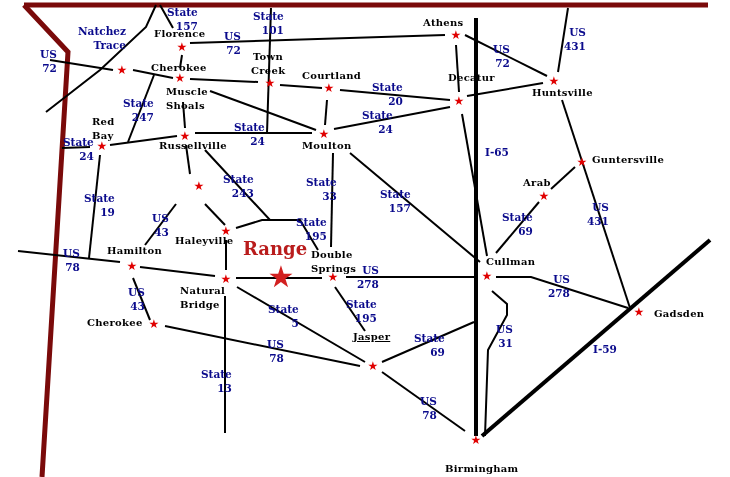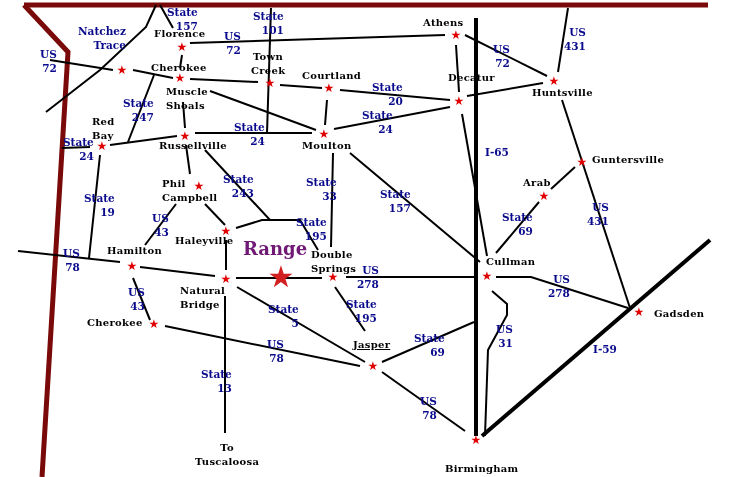--- a/index.html
+++ b/index.html
@@ -1,21 +1,21 @@
 <!DOCTYPE html>
 <html><head>
 <meta charset="utf-8">
 <style>
   html, body { margin:0; padding:0; background:#ffffff; }
   #map { position:relative; width:730px; height:477px; overflow:hidden; background:#ffffff; }
   #map svg.roads { position:absolute; left:0; top:0; }
   .lbl { position:absolute; font-family:"DejaVu Serif", "Liberation Serif", serif; font-weight:bold; white-space:nowrap; line-height:1; }
   .city { color:#000000; font-size:10px; letter-spacing:0.3px; }
   .route { color:#0a0a8c; font-size:10.5px; text-align:right; line-height:14px; }
-  .range { color:#701a75; font-size:18px; font-family:"DejaVu Serif", "Liberation Serif", serif; font-weight:bold; }
+  .range { color:#b91c1c; font-size:18px; font-family:"DejaVu Serif", "Liberation Serif", serif; font-weight:bold; }
   .star { position:absolute; color:#e00000; font-size:12px; line-height:1; transform:translate(-50%,-50%); font-family:"DejaVu Sans", sans-serif; }
   .bigstar { position:absolute; color:#d22020; font-size:30px; line-height:1; transform:translate(-50%,-50%); font-family:"DejaVu Sans", sans-serif; }
 </style>
 </head>
 <body>
 
 <div id="map">
   <svg class="roads" width="730" height="477" viewBox="0 0 730 477">
 
     <polyline points="24,5 708,5" stroke="#7a0a0a" stroke-width="5" fill="none"></polyline>
@@ -118,43 +118,35 @@
   <span class="lbl city" style="left:424px;top:73px;margin-left:24px;">Decatur</span>
   <span class="lbl city" style="left:532px;top:88px;">Huntsville</span>
   <div class="lbl city" style="left:92px;top:115px;line-height:14px;">
       <div>Red</div>
       <div>Bay</div>
     </div>
   <span class="lbl city" style="left:159px;top:141px;">Russellville</span>
   <span class="lbl city" style="left:302px;top:141px;">Moulton</span>
   <span class="lbl city" style="left:592px;top:155px;">Guntersville</span>
   <span class="lbl city" style="left:523px;top:178px;">Arab</span>
-  <div class="lbl city" style="left:162px;top:177px;line-height:14px;">
-      <div>Phil</div>
-      <div>Campbell</div>
-    </div>
   <span class="lbl city" style="left:175px;top:236px;">Haleyville</span>
   <span class="lbl city" style="left:107px;top:246px;">Hamilton</span>
   <div class="lbl city" style="left:311px;top:248px;line-height:14px;">
       <div>Double</div>
       <div>Springs</div>
     </div>
   <span class="lbl city" style="left:486px;top:257px;">Cullman</span>
   <div class="lbl city" style="left:180px;top:284px;line-height:14px;">
       <div>Natural</div>
       <div>Bridge</div>
     </div>
   <span class="lbl city" style="left:87px;top:318px;">Cherokee</span>
   <span class="lbl city" style="left:654px;top:309px;">Gadsden</span>
-  <span class="lbl city" style="left:353px;top:340px;text-decoration:underline;">Jasper</span>
+  <span class="lbl city" style="left:353px;top:332px;text-decoration:underline;">Jasper</span>
   <span class="lbl city" style="left:445px;top:456px;margin-top:8px;">Birmingham</span>
-  <div class="lbl city" style="left:195px;top:441px;line-height:14px;text-align:center;">
-      <div>To</div>
-      <div>Tuscaloosa</div>
-    </div>
 
   <div class="lbl route" style="left:78px;top:24px;">
       <div>Natchez</div>
       <div>Trace</div>
     </div>
   <div class="lbl route" style="left:167px;top:5px;">
       <div>State</div>
       <div>157</div>
     </div>
   <div class="lbl route" style="left:253px;top:9px;">

